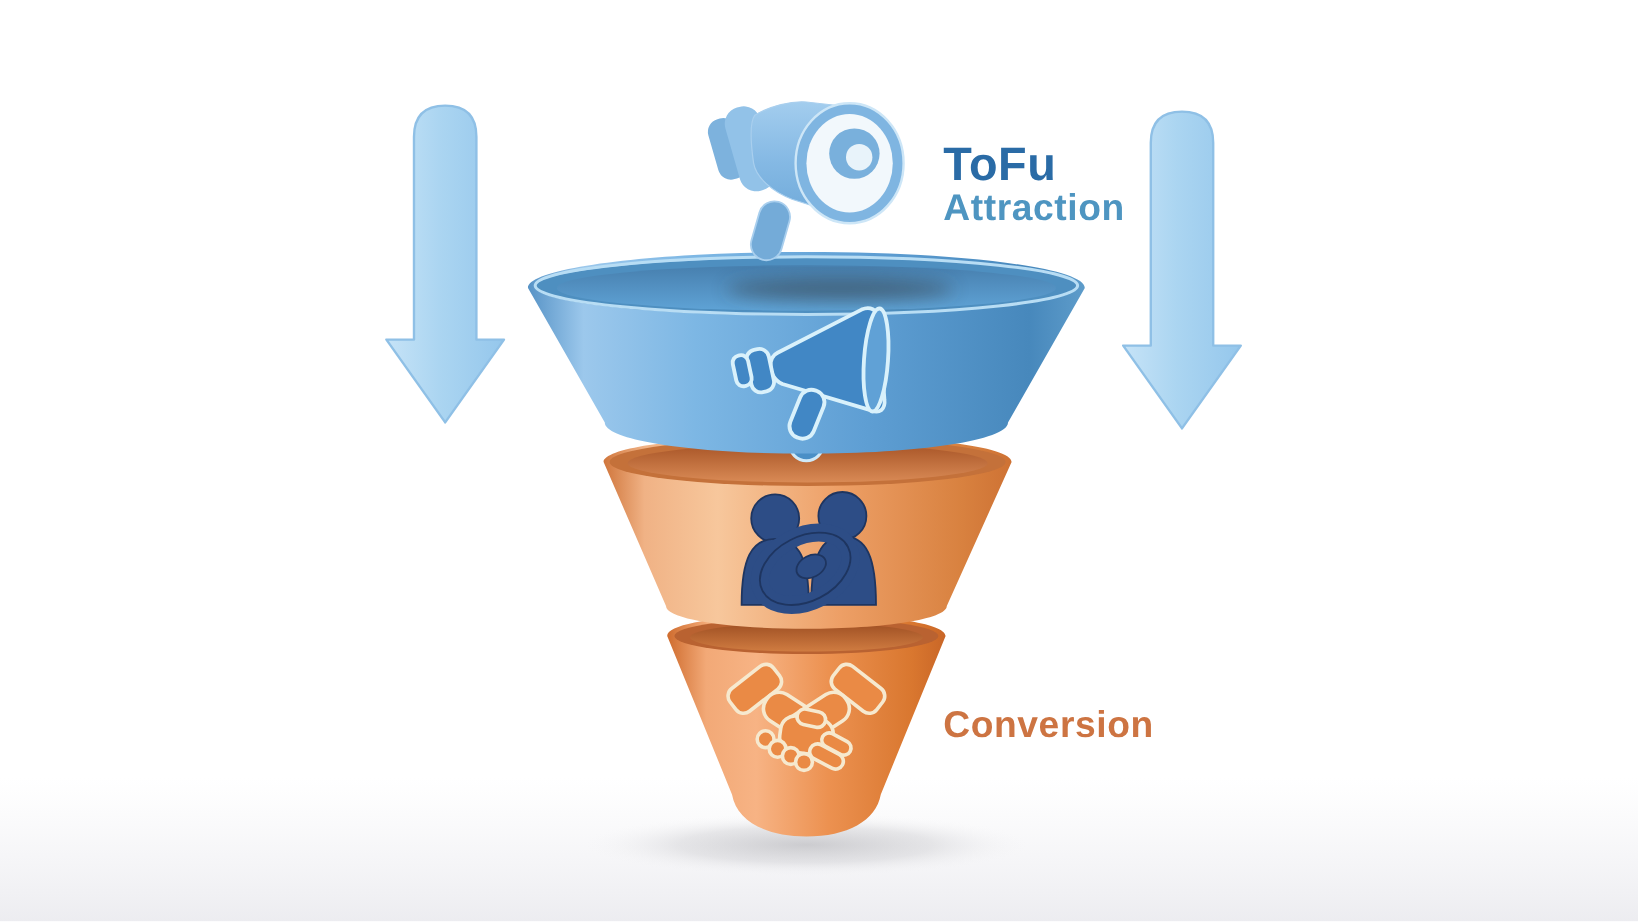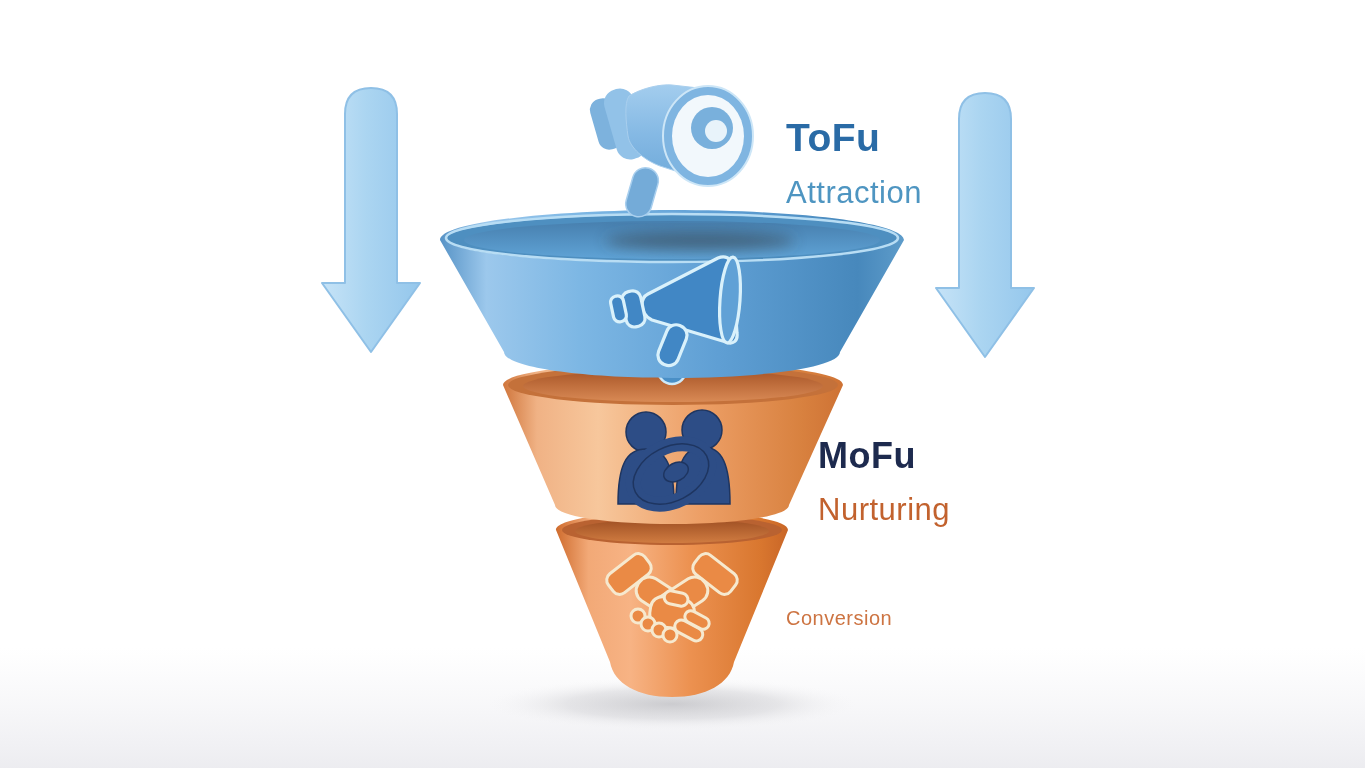--- a/index.html
+++ b/index.html
@@ -3,30 +3,30 @@
 <meta charset="utf-8">
 <style>
   html,body{margin:0;padding:0;background:#fff;}
   .stage{
     position:relative;width:1365px;height:768px;background:#ffffff;
     overflow:hidden;font-family:"Liberation Sans",sans-serif;
   }
   .stage svg{position:absolute;left:0;top:0;}
   .stage-label{position:absolute;line-height:1;}
   .stage-label .abbr{display:block;font-weight:700;letter-spacing:.5px;}
-  .stage-label .sub{display:block;font-weight:400;letter-spacing:.5px;margin-top:20px;}
+  .stage-label .sub{display:block;font-weight:700;letter-spacing:.5px;margin-top:0;}
   .label-tofu{left:786px;top:118px;}
   .label-tofu .abbr{font-size:39px;color:#2a6ba6;}
   .label-tofu .sub{font-size:31px;color:#4e95c1;}
   .label-mofu{left:818px;top:438px;}
   .label-mofu .abbr{font-size:36px;color:#1d2a4e;}
   .label-mofu .sub{font-size:31px;color:#c2622e;}
   .label-bofu{left:786px;top:588px;}
   .label-bofu .abbr{font-size:39px;color:#c45e1f;}
-  .label-bofu .sub{font-size:20px;color:#cd7442;}
+  .label-bofu .sub{font-size:31px;color:#cd7442;}
 </style>
 </head>
 <body>
 
 <div class="stage">
 
   <svg width="1365" height="768" viewBox="0 0 1365 768" aria-hidden="true">
     <defs>
       <linearGradient id="gArrow" x1="0" y1="0" x2="1" y2="0">
         <stop offset="0" stop-color="#c6e3f7"></stop>
@@ -167,21 +167,17 @@
       <ellipse cx="708" cy="136" rx="36" ry="41" fill="#f2f8fc"></ellipse>
       <circle cx="712" cy="128" r="21" fill="#79b0dc"></circle>
       <circle cx="716" cy="131" r="11" fill="#e8f3fa"></circle>
     </g>
   </svg>
 
   <div class="stage-label label-tofu">
     <span class="abbr">ToFu</span>
     <span class="sub">Attraction</span>
   </div>
-  <div class="stage-label label-mofu">
-    <span class="abbr">MoFu</span>
-    <span class="sub">Nurturing</span>
-  </div>
   <div class="stage-label label-bofu">
     <span class="sub">Conversion</span>
   </div>
 
 </div>
 
 </body></html>

